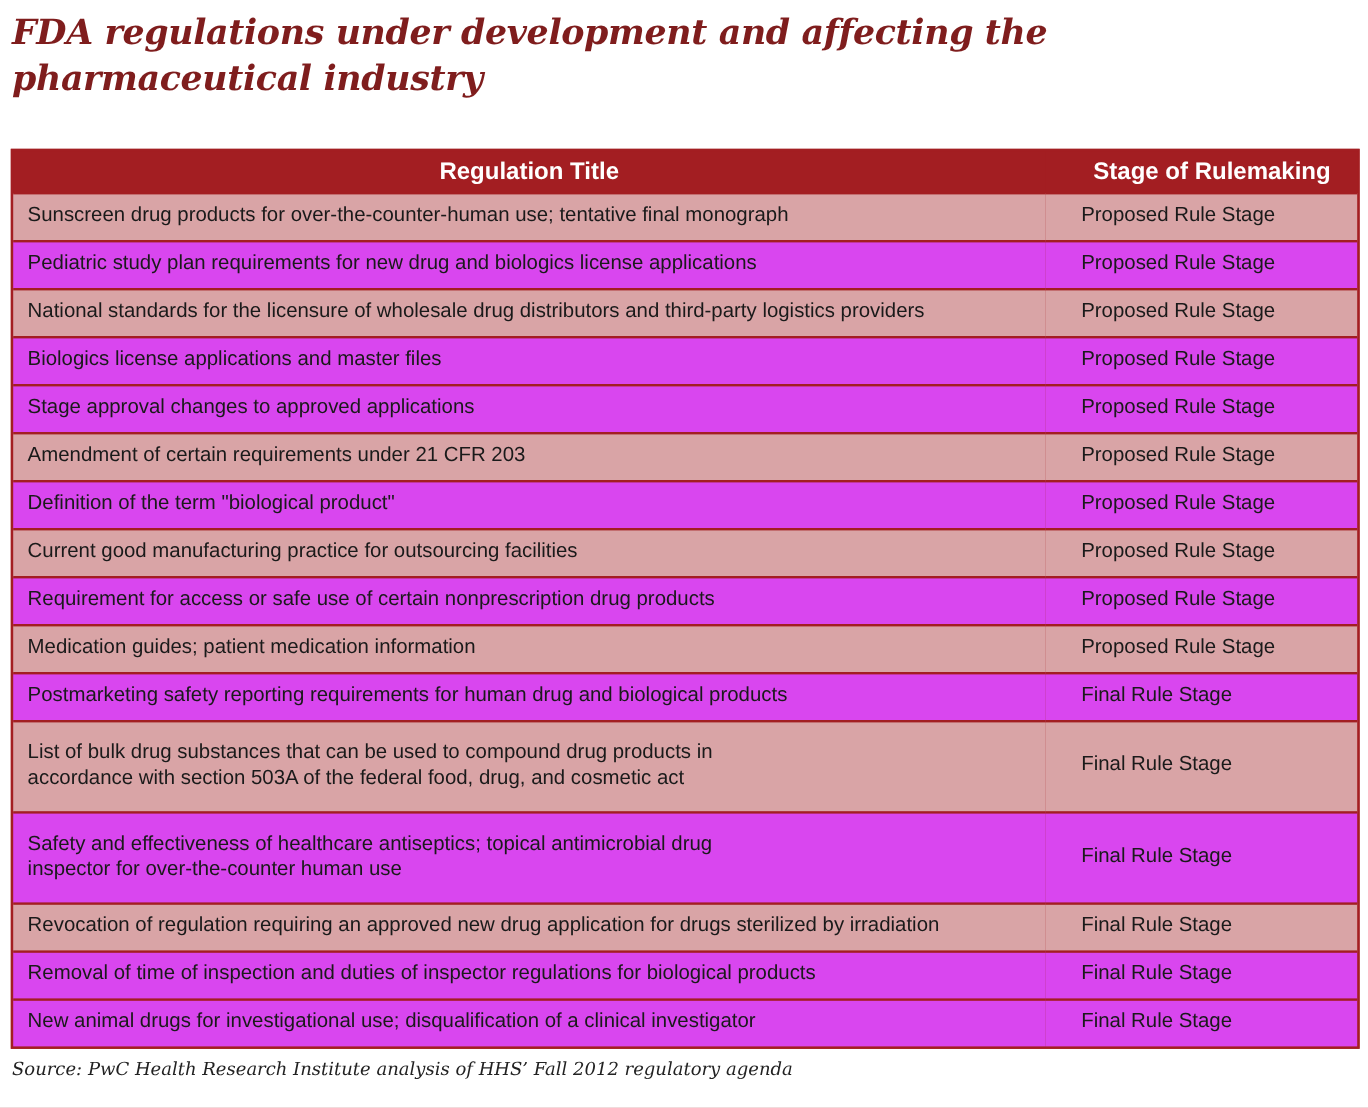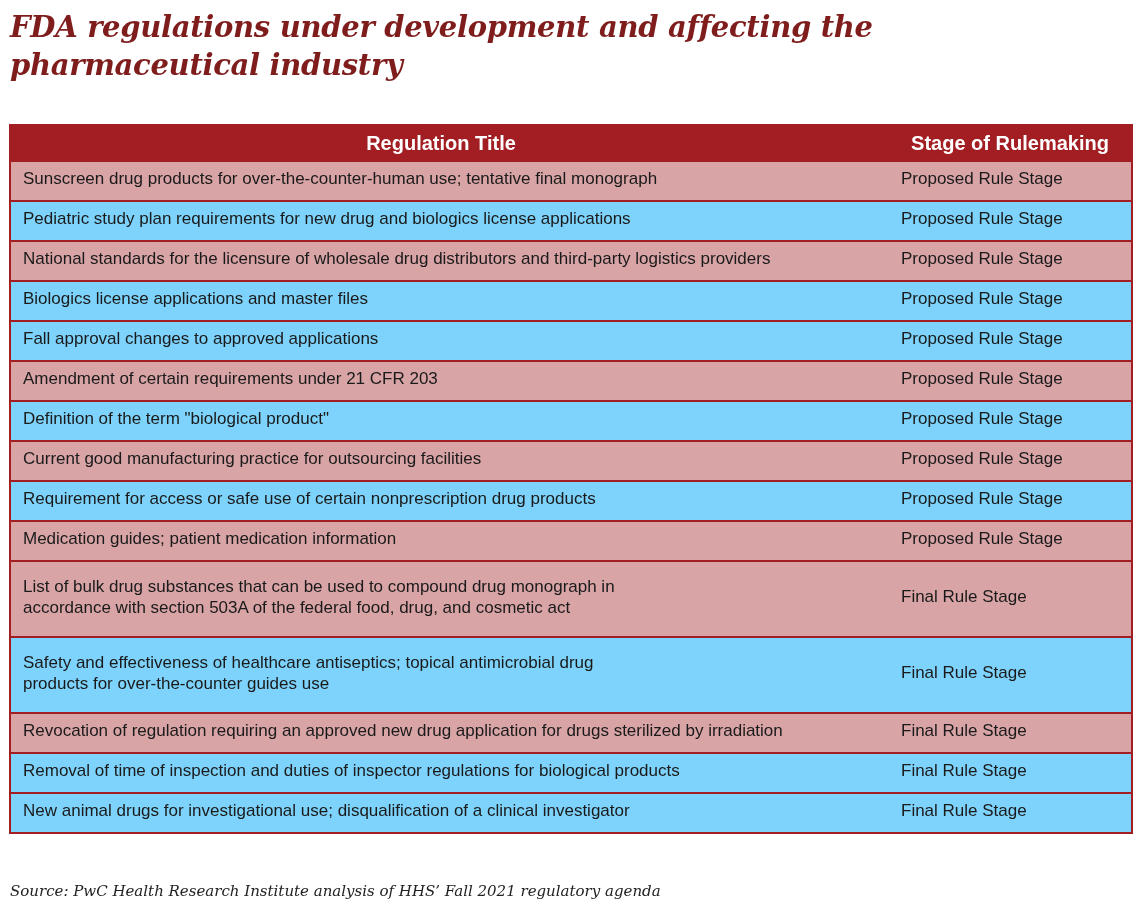--- a/index.html
+++ b/index.html
@@ -56,21 +56,21 @@
   tbody td {
     font-size: 17px;
     color: #1a1a1a;
     padding: 0 0 5px 12px;
     height: 33px;
     border-top: 2px solid #a31e22;
     vertical-align: middle;
     line-height: 21px;
   }
   tbody tr.row-dark td { background: #d9a4a6; }
-  tbody tr.row-light td { background: #7dd3fc; }
+  tbody tr.row-light td { background: #d946ef; }
   tbody tr.row-tall td { height: 69px; }
   td.stage-cell { padding-left: 30px; }
   .source {
     position: absolute;
     left: 10px;
     top: 882px;
     font-family: "DejaVu Serif", "Liberation Serif", serif;
     font-style: italic;
     font-size: 15px;
     color: #222222;
@@ -100,21 +100,21 @@
       </tr>
       <tr class="row-dark">
         <td>National standards for the licensure of wholesale drug distributors and third-party logistics providers</td>
         <td class="stage-cell">Proposed Rule Stage</td>
       </tr>
       <tr class="row-light">
         <td>Biologics license applications and master files</td>
         <td class="stage-cell">Proposed Rule Stage</td>
       </tr>
       <tr class="row-light">
-        <td>Fall approval changes to approved applications</td>
+        <td>Stage approval changes to approved applications</td>
         <td class="stage-cell">Proposed Rule Stage</td>
       </tr>
       <tr class="row-dark">
         <td>Amendment of certain requirements under 21 CFR 203</td>
         <td class="stage-cell">Proposed Rule Stage</td>
       </tr>
       <tr class="row-light">
         <td>Definition of the term "biological product"</td>
         <td class="stage-cell">Proposed Rule Stage</td>
       </tr>
@@ -123,43 +123,47 @@
         <td class="stage-cell">Proposed Rule Stage</td>
       </tr>
       <tr class="row-light">
         <td>Requirement for access or safe use of certain nonprescription drug products</td>
         <td class="stage-cell">Proposed Rule Stage</td>
       </tr>
       <tr class="row-dark">
         <td>Medication guides; patient medication information</td>
         <td class="stage-cell">Proposed Rule Stage</td>
       </tr>
+      <tr class="row-light">
+        <td>Postmarketing safety reporting requirements for human drug and biological products</td>
+        <td class="stage-cell">Final Rule Stage</td>
+      </tr>
       <tr class="row-dark row-tall">
         <td>
-          <span>List of bulk drug substances that can be used to compound drug monograph in</span><br>
+          <span>List of bulk drug substances that can be used to compound drug products in</span><br>
           <span>accordance with section 503A of the federal food, drug, and cosmetic act</span>
         </td>
         <td class="stage-cell">Final Rule Stage</td>
       </tr>
       <tr class="row-light row-tall">
         <td>
           <span>Safety and effectiveness of healthcare antiseptics; topical antimicrobial drug</span><br>
-          <span>products for over-the-counter guides use</span>
+          <span>inspector for over-the-counter human use</span>
         </td>
         <td class="stage-cell">Final Rule Stage</td>
       </tr>
       <tr class="row-dark">
         <td>Revocation of regulation requiring an approved new drug application for drugs sterilized by irradiation</td>
         <td class="stage-cell">Final Rule Stage</td>
       </tr>
       <tr class="row-light">
         <td>Removal of time of inspection and duties of inspector regulations for biological products</td>
         <td class="stage-cell">Final Rule Stage</td>
       </tr>
       <tr class="row-light">
         <td>New animal drugs for investigational use; disqualification of a clinical investigator</td>
         <td class="stage-cell">Final Rule Stage</td>
       </tr>
     </tbody>
   </table>
 </div>
 
-<div class="source">Source: PwC Health Research Institute analysis of HHS’ Fall 2021 regulatory agenda</div>
+<div class="source">Source: PwC Health Research Institute analysis of HHS’ Fall 2012 regulatory agenda</div>
 
 </body></html>

